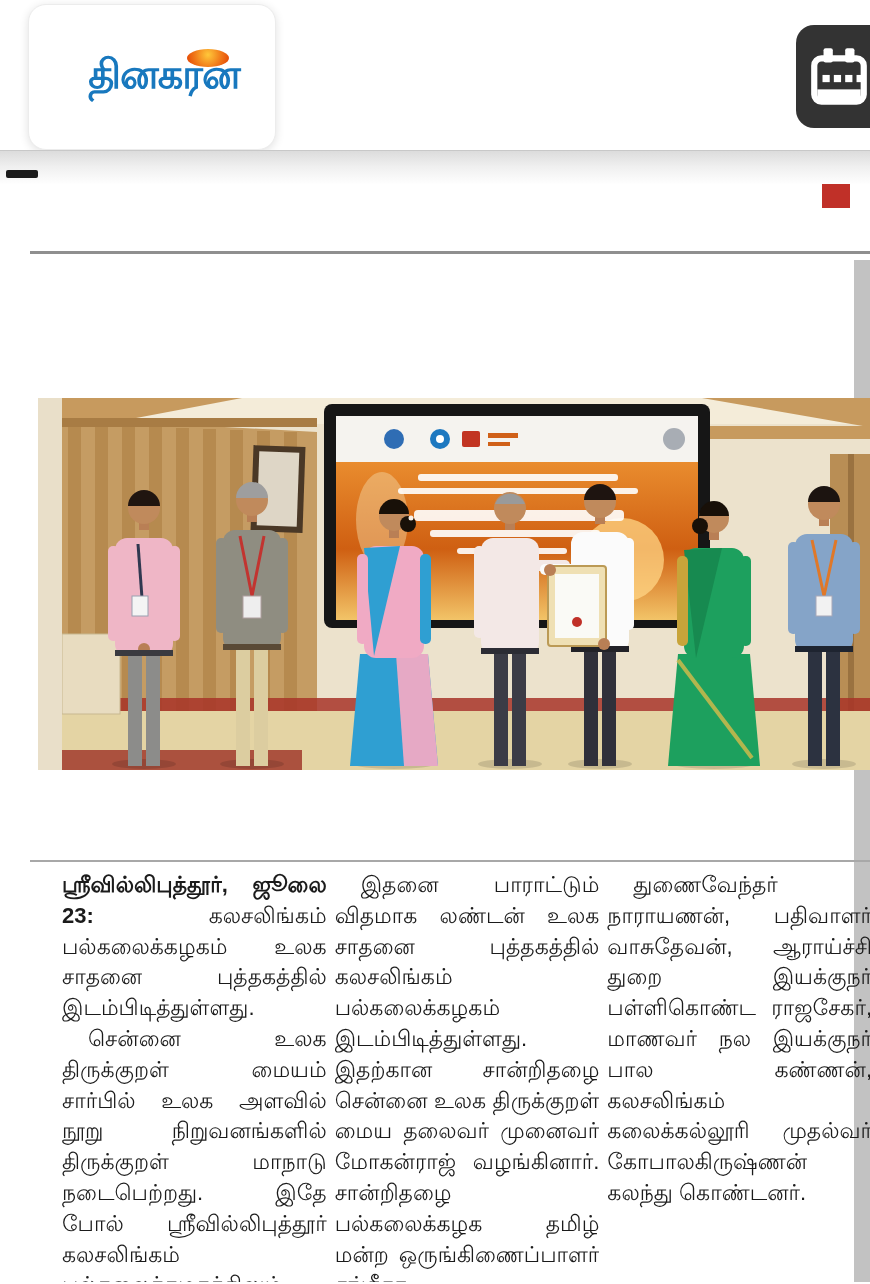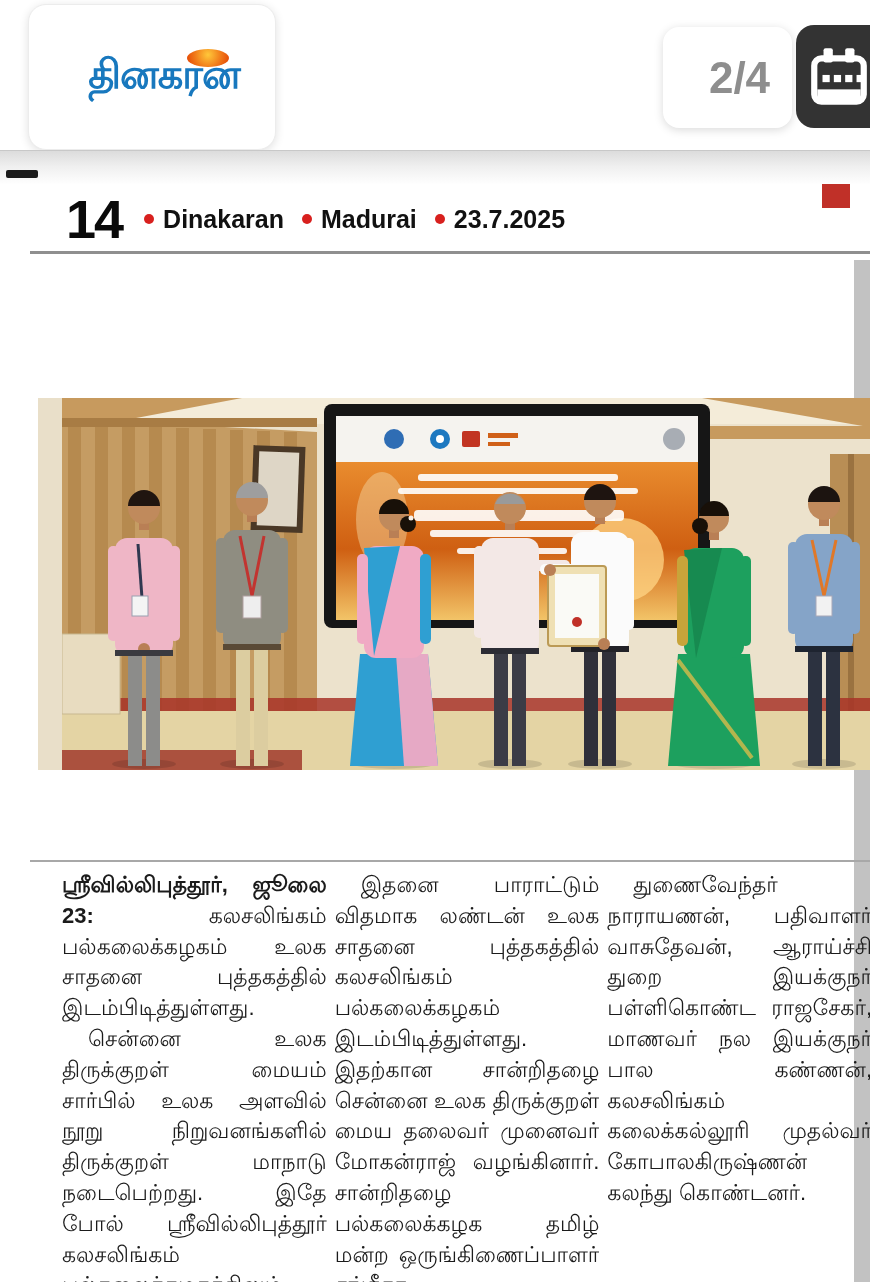--- a/index.html
+++ b/index.html
@@ -59,57 +59,39 @@
   .dateline{font-weight:bold;}
 </style>
 </head>
 <body>
 
 <div class="abs topbar">
   <div class="abs logo-card">
     <span class="logo-text">தினகரன்</span>
     <span class="abs logo-dot"></span>
   </div>
-  <div class="abs counter-card">
-    <span class="counter-text">2/4</span>
-  </div>
   <div class="abs calendar-btn">
     <svg width="66" height="66" viewBox="0 0 64 64">
       <rect x="8" y="14" width="48" height="42" rx="7" fill="none" stroke="#ffffff" stroke-width="6"></rect>
       <rect x="17" y="4" width="9" height="14" rx="2" fill="#ffffff"></rect>
       <rect x="38" y="4" width="9" height="14" rx="2" fill="#ffffff"></rect>
       <rect x="11" y="44" width="42" height="10" fill="#ffffff"></rect>
       <rect x="16" y="30" width="7" height="7" fill="#ffffff"></rect>
       <rect x="27" y="30" width="7" height="7" fill="#ffffff"></rect>
       <rect x="38" y="30" width="7" height="7" fill="#ffffff"></rect>
       <rect x="49" y="30" width="5" height="7" fill="#ffffff"></rect>
     </svg>
   </div>
 </div>
 
 <div class="abs gap-band"></div>
 <div class="abs black-dot"></div>
 
 <div class="abs paper">
 
-  <div class="abs masthead">
-    <span class="page-num">14</span>
-    <span class="mast-item">
-      <span class="red-dot"></span>
-      <span class="mast-label">Dinakaran</span>
-    </span>
-    <span class="mast-item">
-      <span class="red-dot"></span>
-      <span class="mast-label">Madurai</span>
-    </span>
-    <span class="mast-item">
-      <span class="red-dot"></span>
-      <span class="mast-label">23.7.2025</span>
-    </span>
-  </div>
 
   <div class="abs red-edge"></div>
   <div class="abs header-rule"></div>
   <div class="abs v-rule"></div>
 
 
   <div class="abs photo-wrap">
     <svg width="812" height="372" viewBox="0 0 812 372">
       <defs>
         <linearGradient id="sunset" x1="0" y1="0" x2="0" y2="1">

